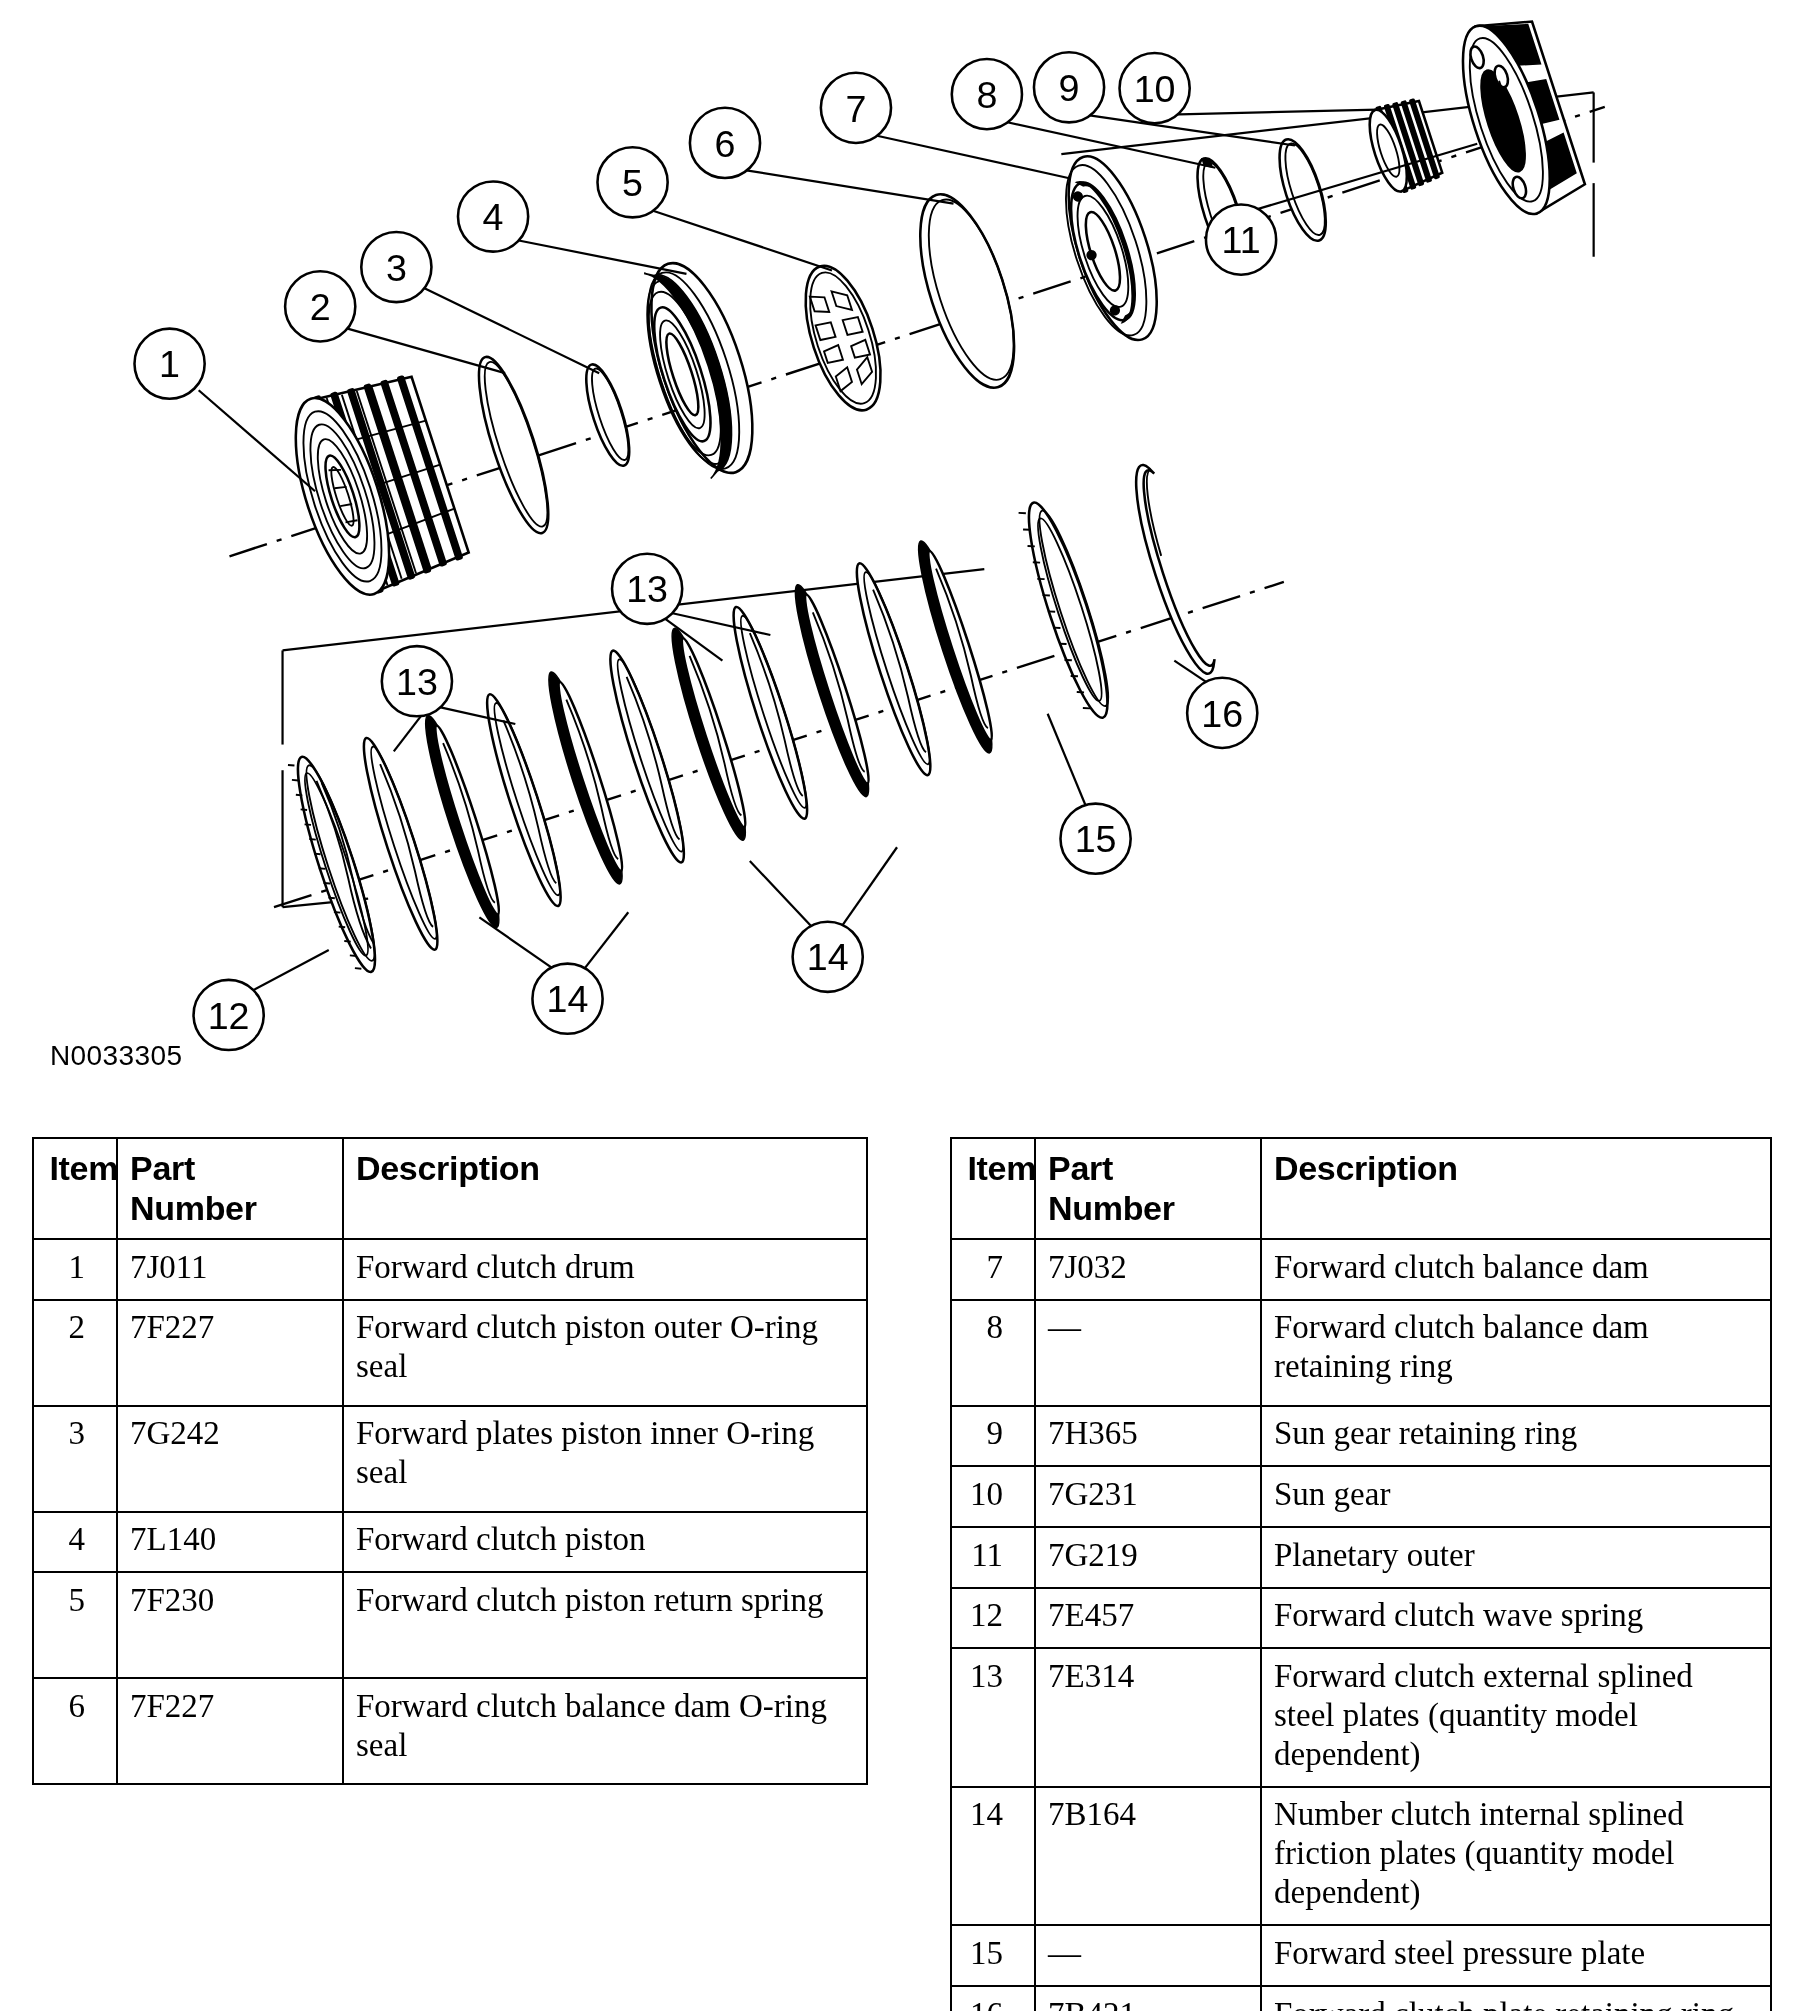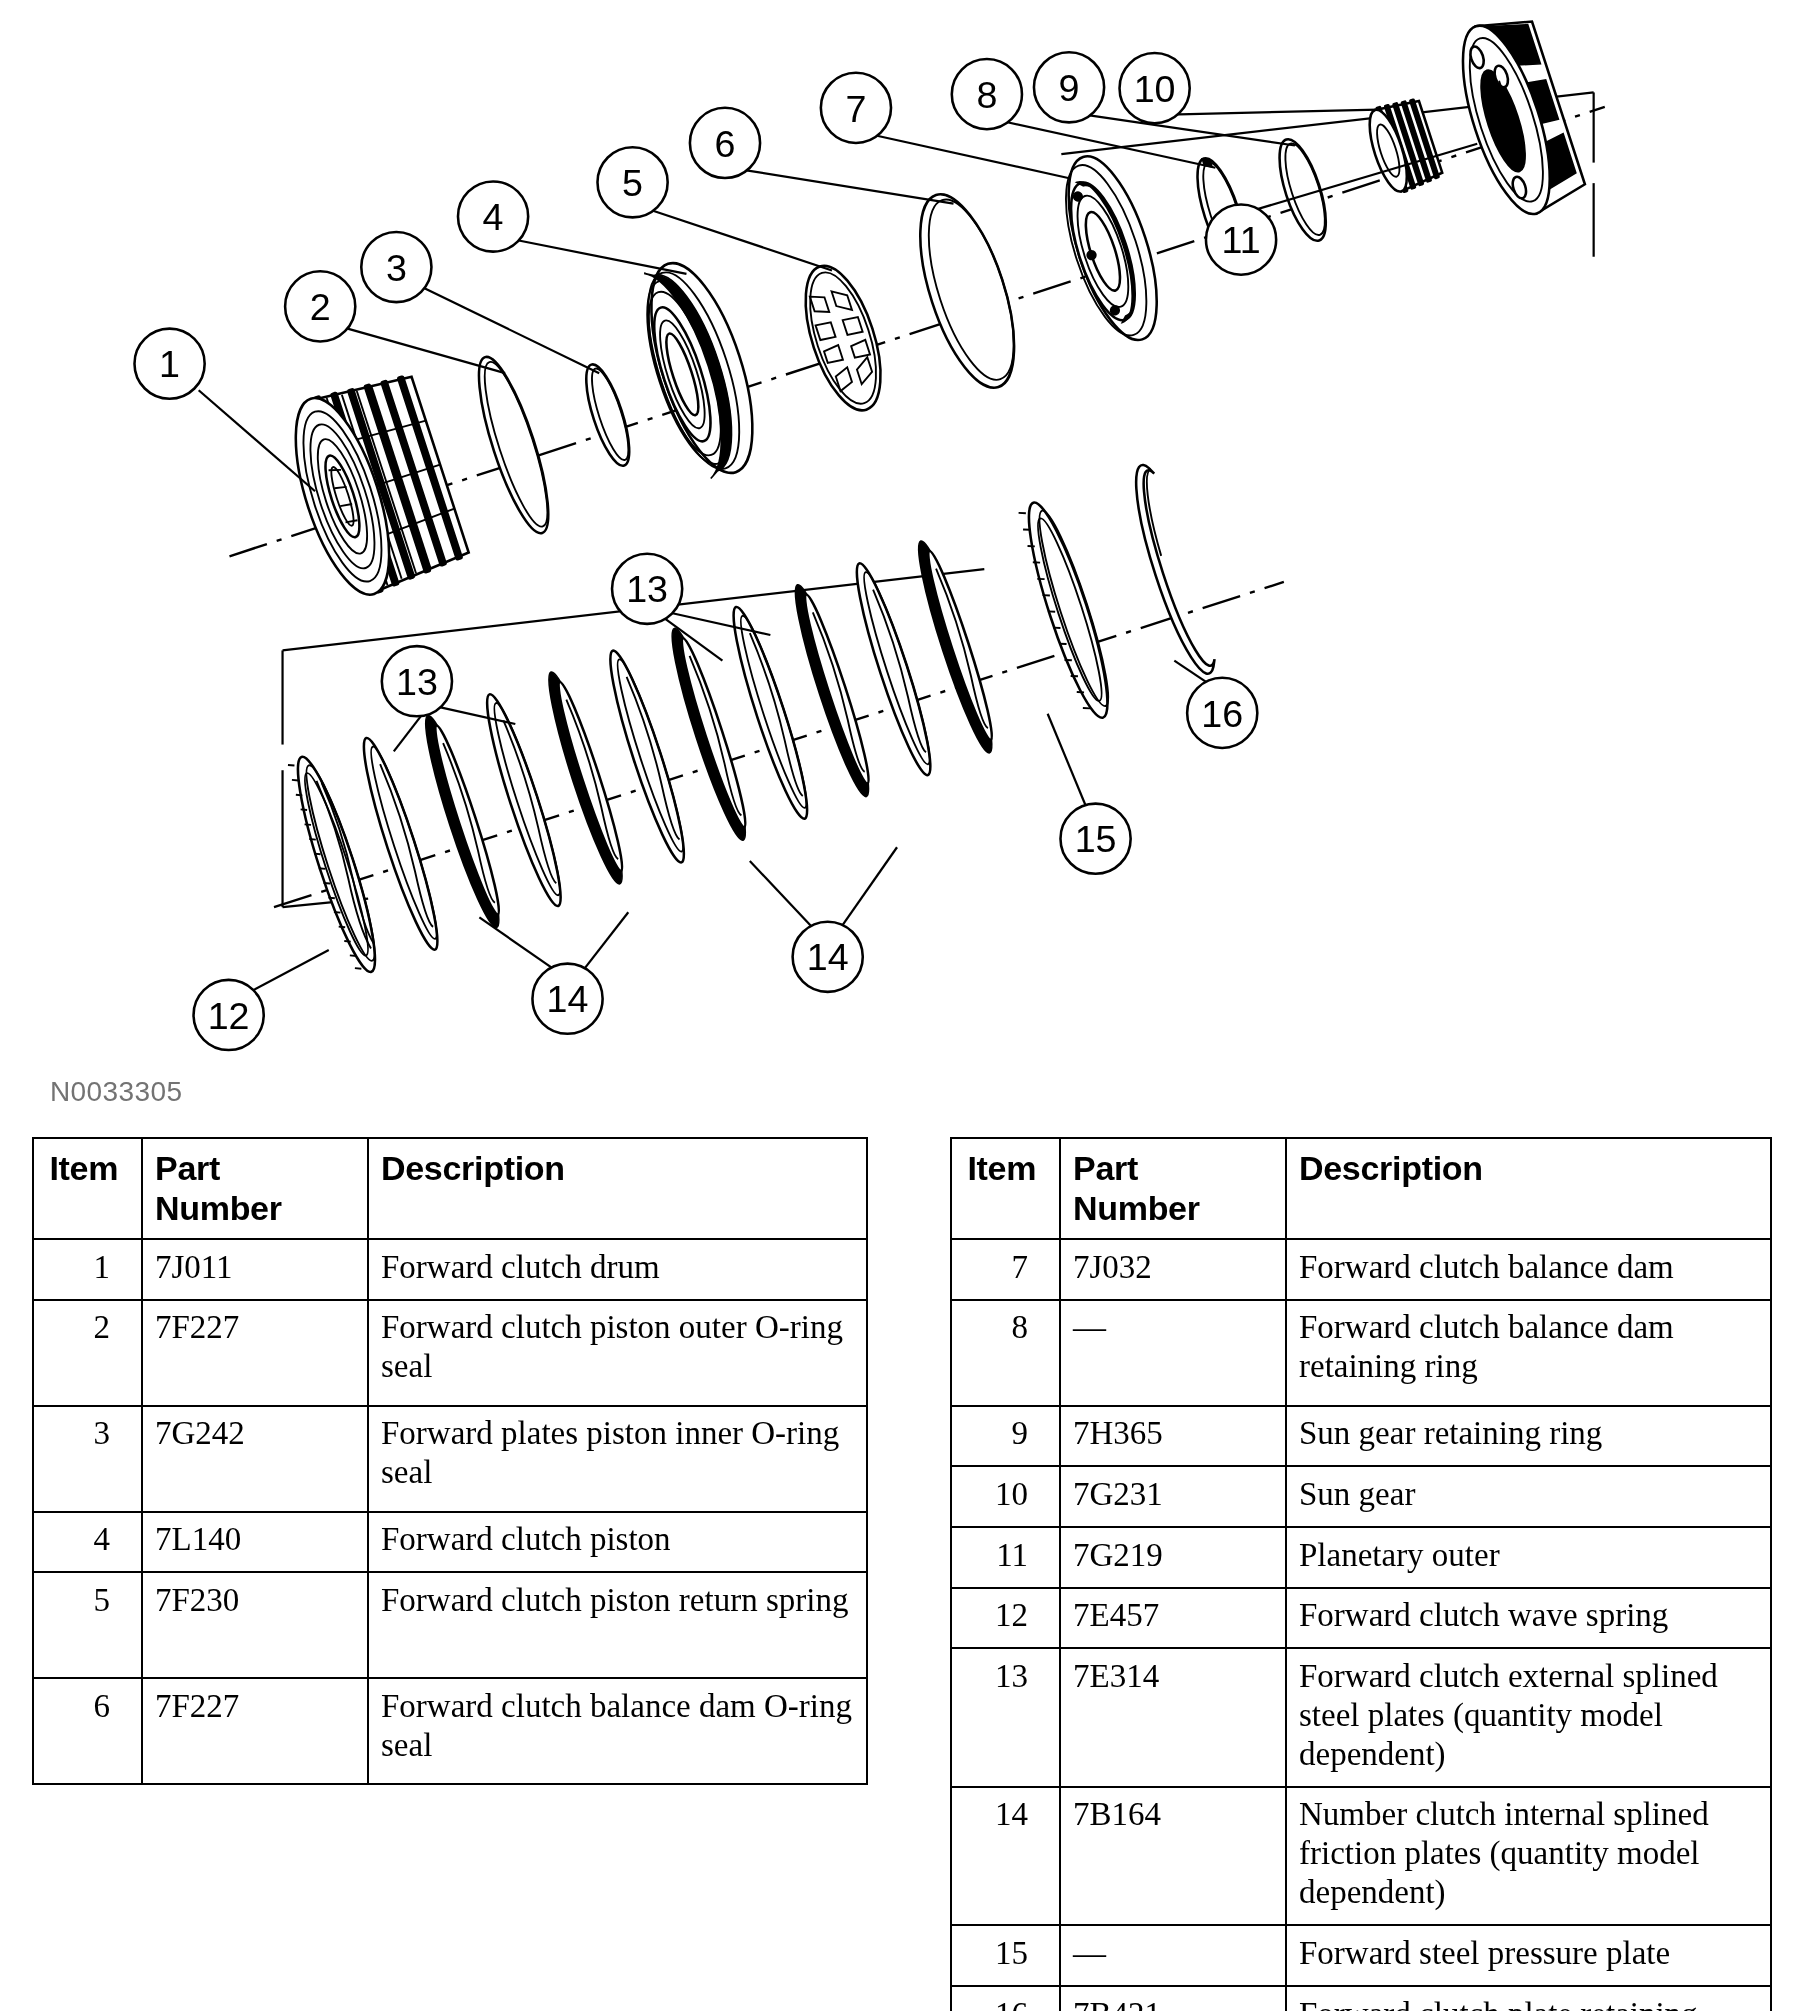--- a/index.html
+++ b/index.html
@@ -41,23 +41,22 @@
   .part-thin { stroke: #000000; stroke-width: 2.2; fill: none; }
   .part-fill-dark { fill: #000000; stroke: #000000; stroke-width: 2; }
   .hatch { stroke: #000000; stroke-width: 2.2; fill: none; }
 
   #figure-id {
     position: absolute;
     left: 50px; top: 1040px;
     font-family: "Liberation Sans", sans-serif;
     font-size: 28px;
     letter-spacing: 0.4px;
-    color: #737373;
+    color: #000000;
     white-space: nowrap;
-    margin-top: 36px;
   }
 
   
   .parts-table {
     position: absolute;
     border-collapse: collapse;
     table-layout: fixed;
     background: #ffffff;
   }
   #table-left  { left: 32px;   top: 1137px; width: 836px; }
@@ -72,21 +71,21 @@
     line-height: 1.18;
   }
   .parts-table thead th {
     font-family: "Liberation Sans", sans-serif;
     font-weight: bold;
     font-size: 34px;
     text-align: left;
     padding: 8.6px 12px 10.3px 12px;
     letter-spacing: -0.3px;
   }
-  .parts-table .col-item { width: 109px; }
+  .parts-table .col-item { width: 84px; }
   .parts-table .col-pn   { width: 226px; }
   .parts-table td.col-item {
     text-align: right;
     padding-right: 31px;
   }
   .parts-table thead th.col-item { text-align: left; padding-left: 15.4px; }
 
   .rowtall-2 { height: 106px; }
 </style>
 </head>

